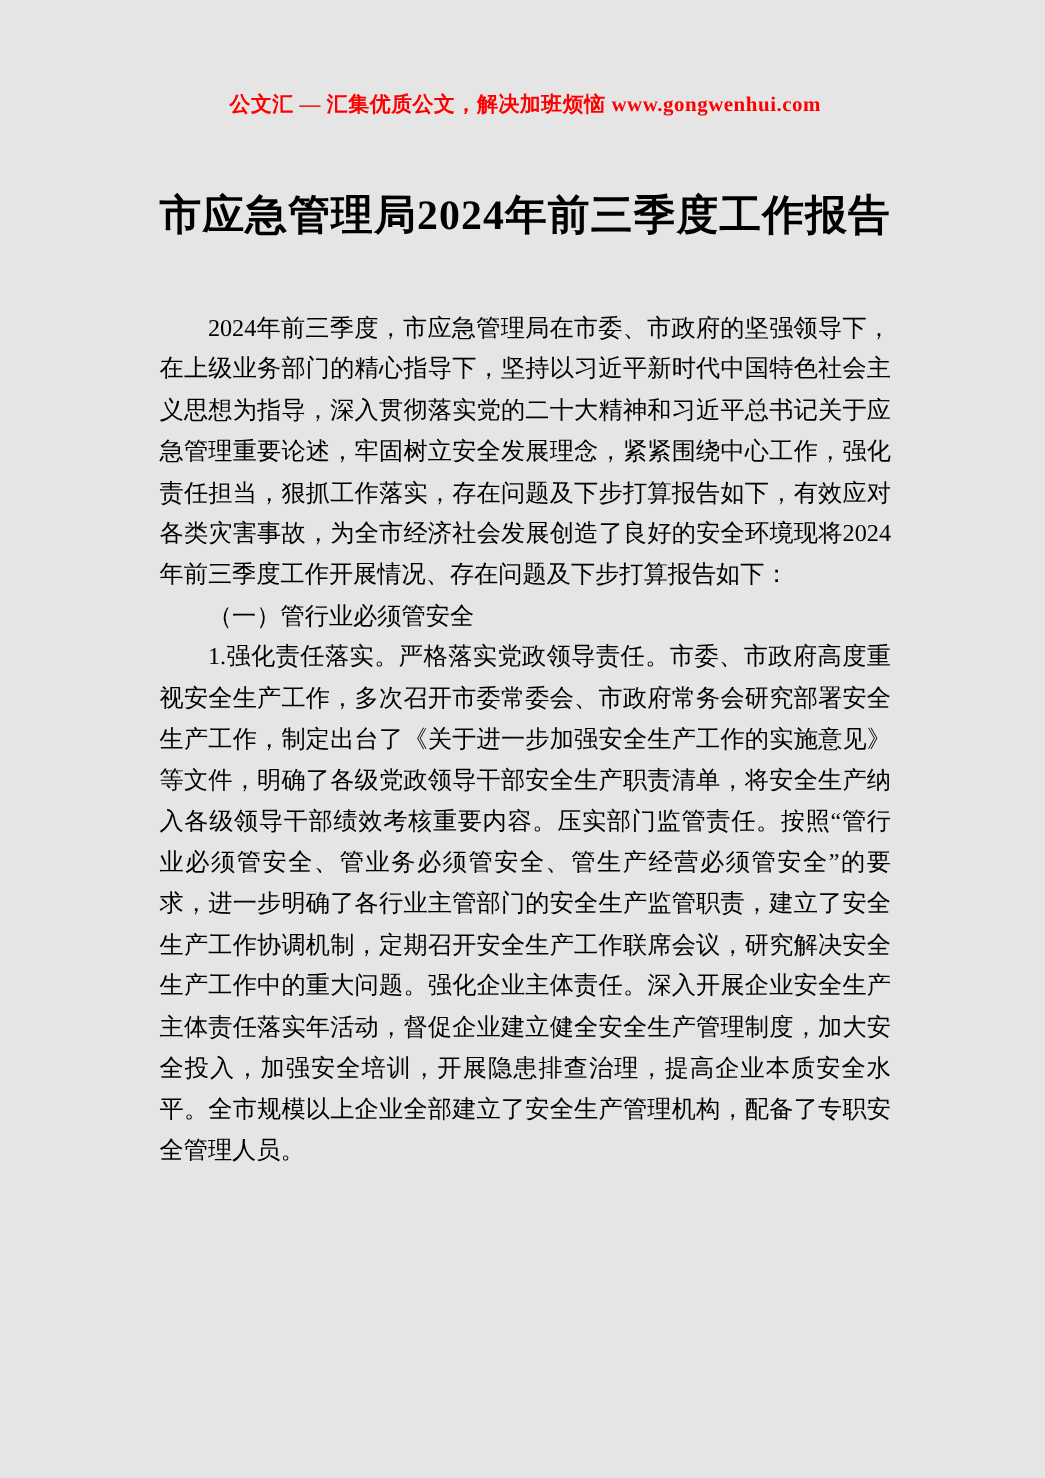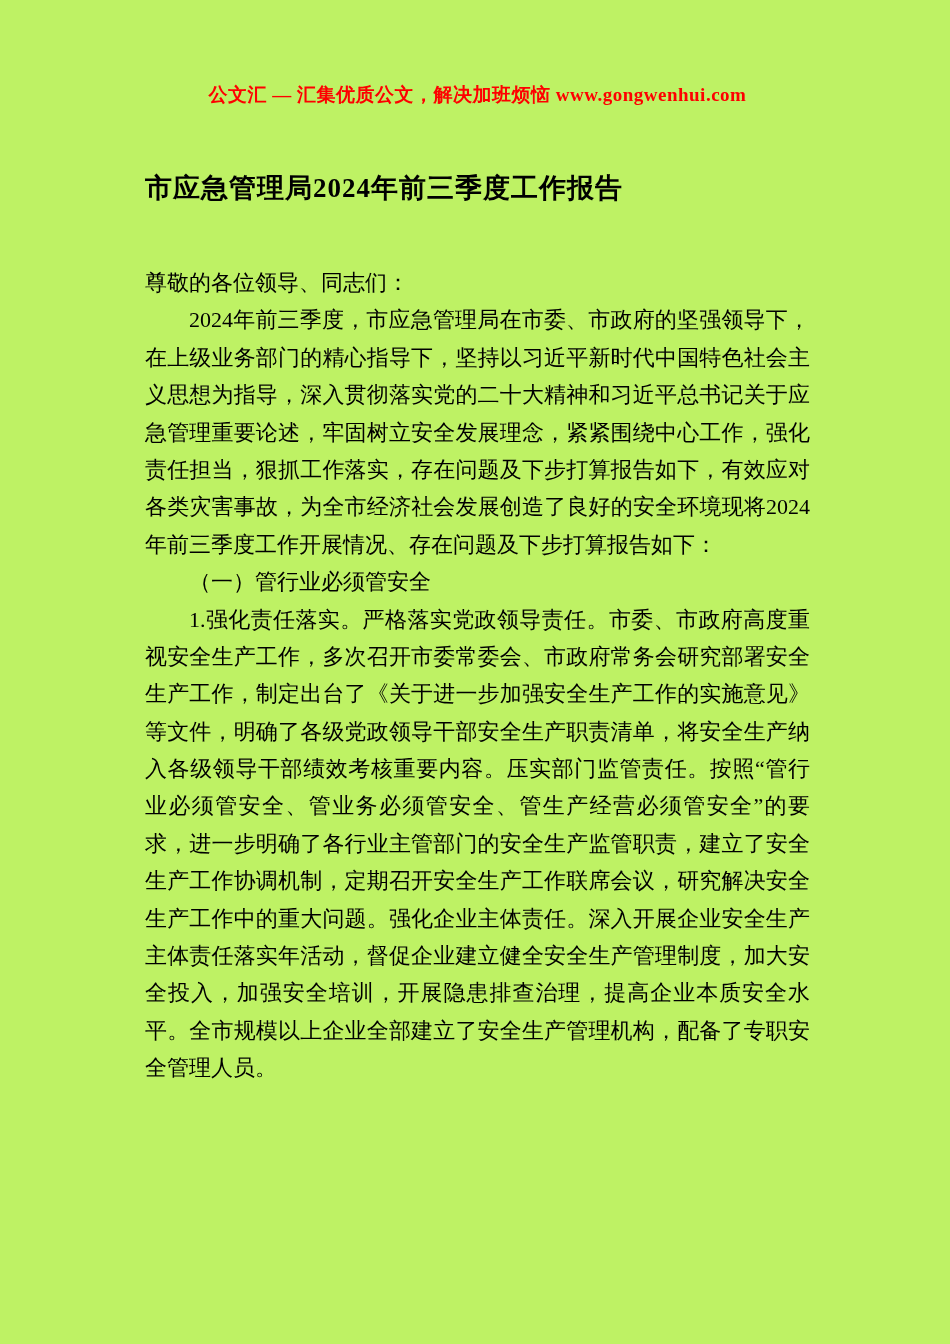--- a/index.html
+++ b/index.html
@@ -7,34 +7,34 @@
   body {
     width: 950px;
     height: 1344px;
     font-family: "Liberation Serif", "DejaVu Serif", serif;
     color: #000000;
     overflow: hidden;
   }
   .page {
     width: 950px;
     height: 1344px;
-    background: #bef264;
+    background: #e5e5e5;
     padding: 82px 140px 40px 145px;
   }
   .site-header {
     text-align: center;
     font-size: 19px;
     font-weight: 700;
     letter-spacing: 0.5px;
     margin-bottom: 62px;
     white-space: nowrap;
   }
   .doc-title {
-    text-align: left;
-    font-size: 27px;
+    text-align: right;
+    font-size: 38px;
     font-weight: 700;
     letter-spacing: 1px;
     color: #000000;
     margin-bottom: 58px;
   }
   .doc-body {
     font-size: 22px;
     line-height: 1.7;
     color: #000000;
   }
@@ -53,21 +53,20 @@
 <body>
 
 <div class="page">
 
   <div class="site-header" style="color:#fe0000;">公文汇 — 汇集优质公文，解决加班烦恼 www.gongwenhui.com</div>
 
   <h1 class="doc-title">市应急管理局2024年前三季度工作报告</h1>
 
   <div class="doc-body">
 
-    <p class="para no-indent">尊敬的各位领导、同志们：</p>
 
     <p class="para">2024年前三季度，市应急管理局在市委、市政府的坚强领导下，在上级业务部门的精心指导下，坚持以习近平新时代中国特色社会主义思想为指导，深入贯彻落实党的二十大精神和习近平总书记关于应急管理重要论述，牢固树立安全发展理念，紧紧围绕中心工作，强化责任担当，狠抓工作落实，存在问题及下步打算报告如下，有效应对各类灾害事故，为全市经济社会发展创造了良好的安全环境现将2024年前三季度工作开展情况、存在问题及下步打算报告如下：</p>
 
 
     <p class="para">（一）管行业必须管安全</p>
 
     <p class="para">1.强化责任落实。严格落实党政领导责任。市委、市政府高度重视安全生产工作，多次召开市委常委会、市政府常务会研究部署安全生产工作，制定出台了《关于进一步加强安全生产工作的实施意见》等文件，明确了各级党政领导干部安全生产职责清单，将安全生产纳入各级领导干部绩效考核重要内容。压实部门监管责任。按照“管行业必须管安全、管业务必须管安全、管生产经营必须管安全”的要求，进一步明确了各行业主管部门的安全生产监管职责，建立了安全生产工作协调机制，定期召开安全生产工作联席会议，研究解决安全生产工作中的重大问题。强化企业主体责任。深入开展企业安全生产主体责任落实年活动，督促企业建立健全安全生产管理制度，加大安全投入，加强安全培训，开展隐患排查治理，提高企业本质安全水平。全市规模以上企业全部建立了安全生产管理机构，配备了专职安全管理人员。</p>
 
   </div>
 

